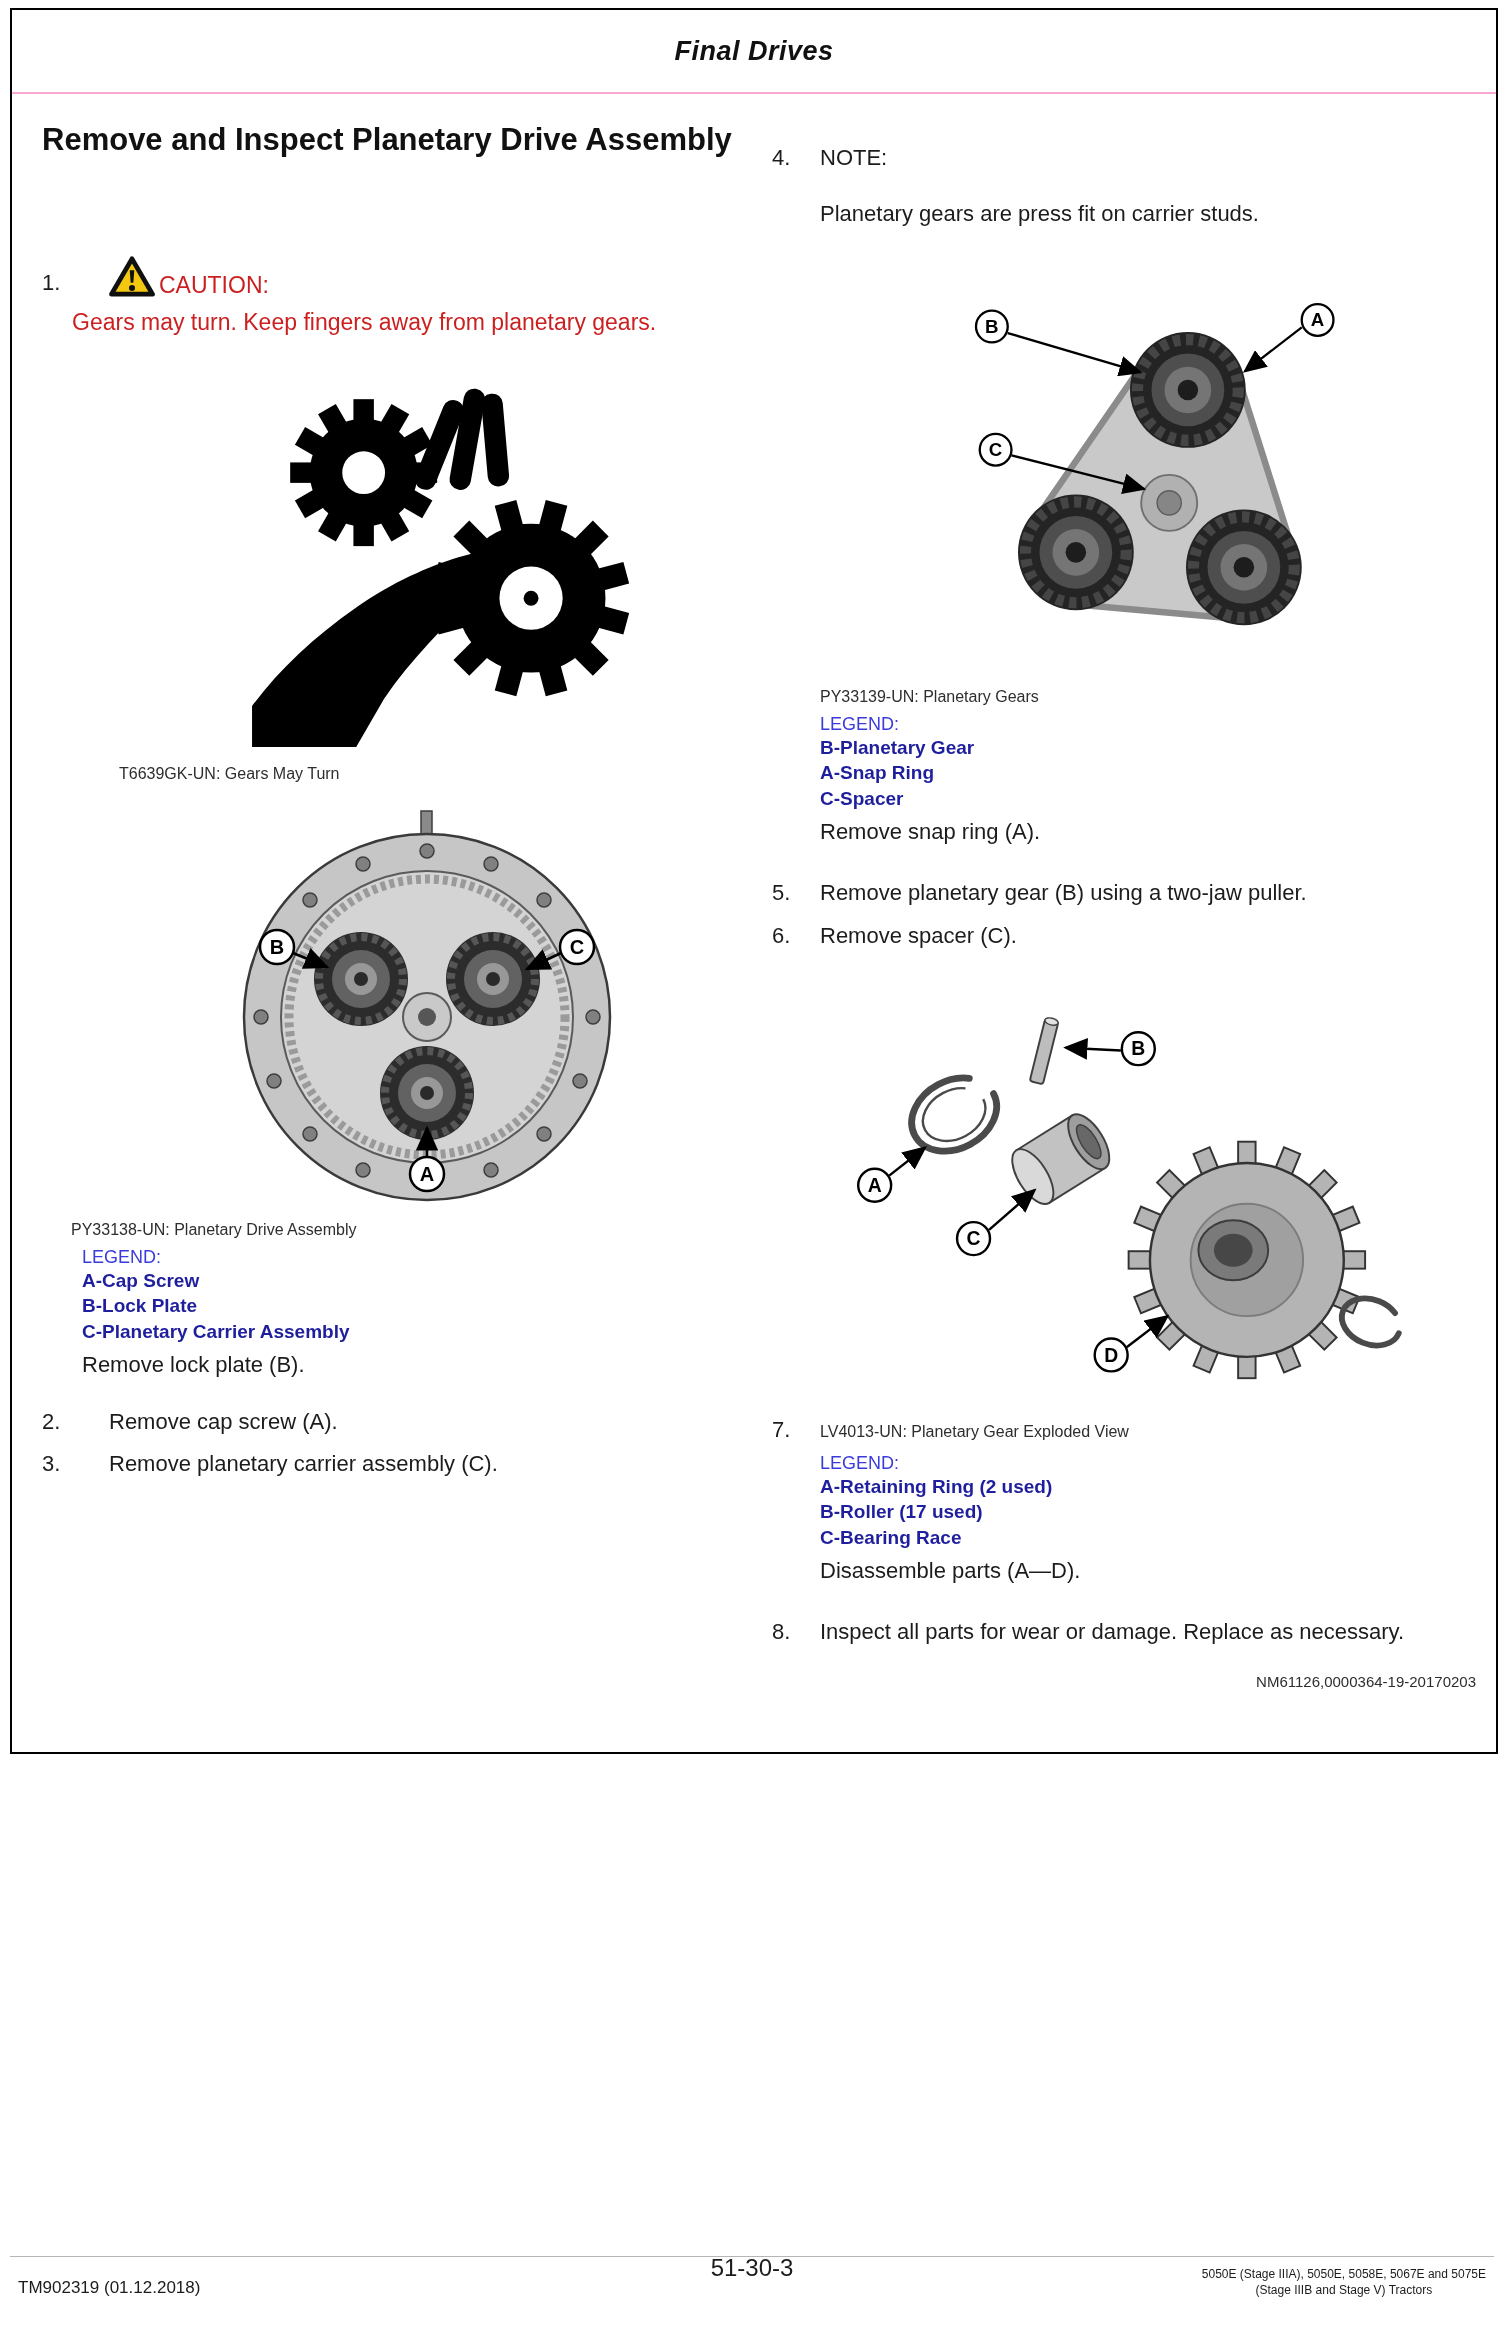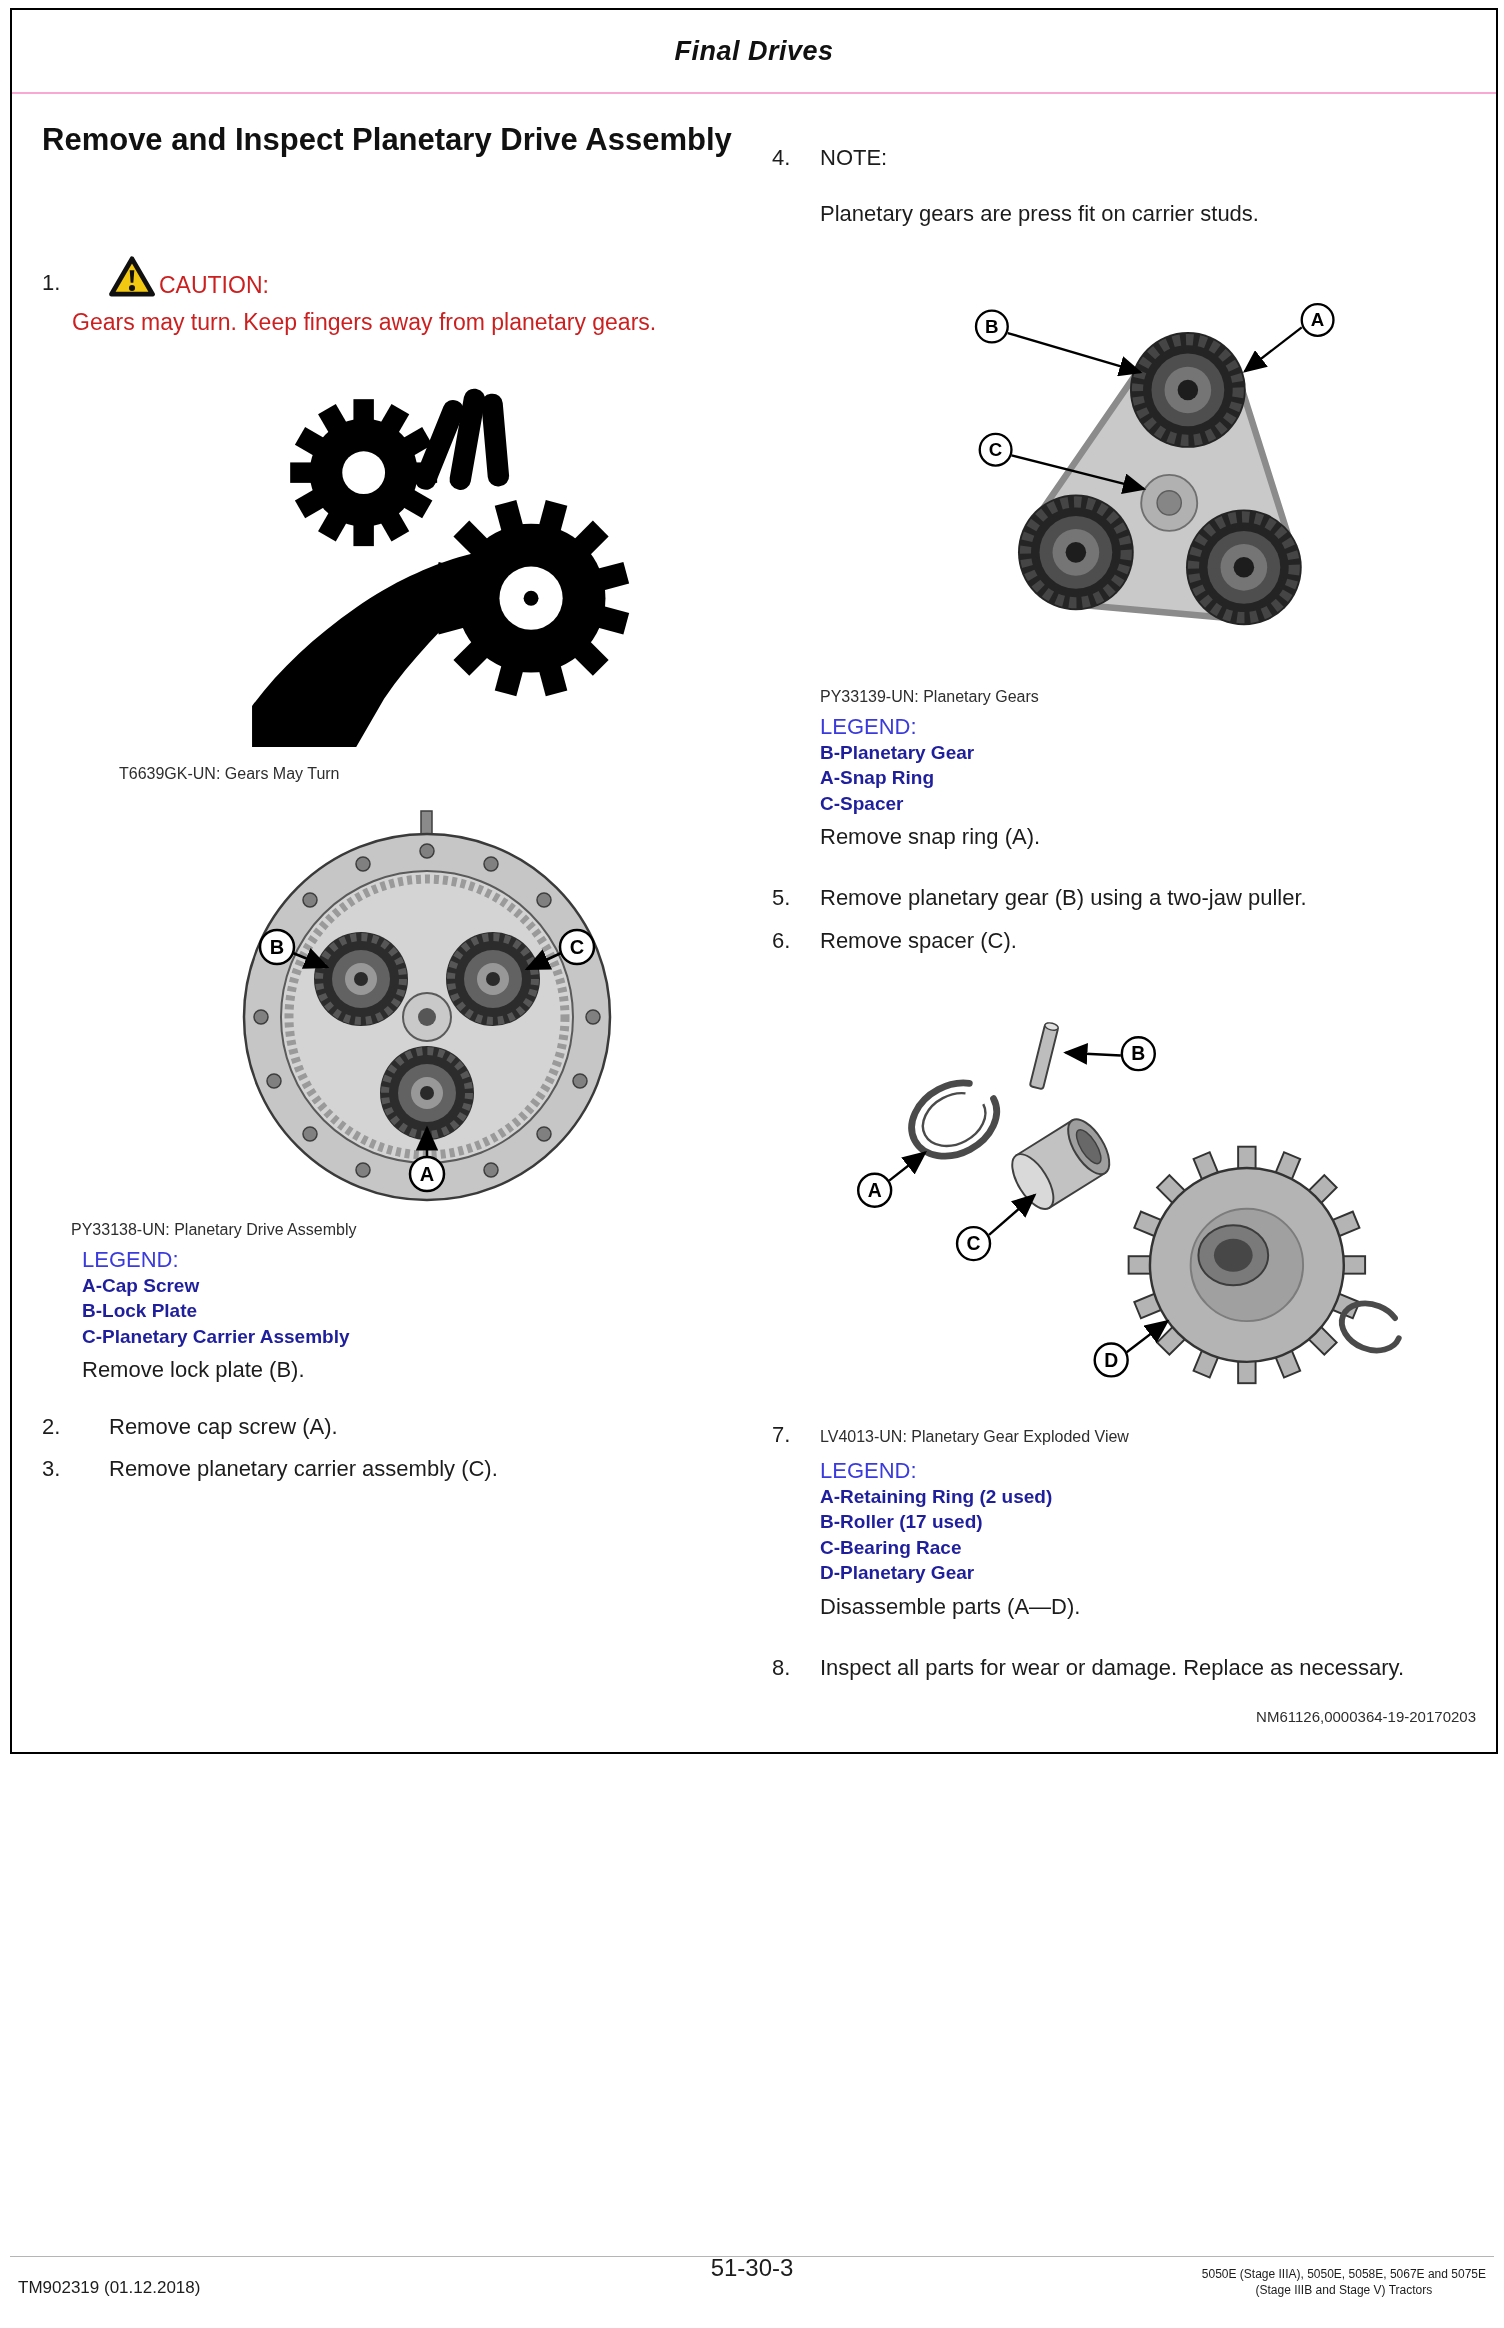--- a/index.html
+++ b/index.html
@@ -31,21 +31,21 @@
   .fig1-cap { margin:14px 0 0 77px; }
   .fig2 { margin:24px 0 0 185px; }
   .fig2-cap { margin:10px 0 0 29px; }
   .fig3 { margin:62px 0 0 162px; }
   .fig3-cap { margin:12px 0 0 48px; }
   .fig4 { margin:56px 0 0 56px; }
   .fig-caption { font-size:16px; color:#2e2e2e; }
 
   .legend { margin-left:40px; }
   .col-right .legend { margin-left:48px; }
-  .legend-title { margin-top:8px; font-size:22px; color:#3b3bdd; }
+  .legend-title { margin-top:8px; font-size:18px; color:#3b3bdd; }
   .legend-item { font-size:19px; font-weight:bold; color:#1f1f9e; line-height:1.34; }
   .legend-after { margin:8px 0 0 0; font-size:22px; color:#1c1c1c; }
 
   .step-2 { margin-top:30px; }
   .step-3 { margin-top:13px; }
   .step-4 { margin-top:50px; }
   .note-text { margin:28px 0 0 48px; font-size:22px; }
   .step-5 { margin-top:34px; }
   .step-6 { margin-top:14px; }
   .step-7 { margin-top:28px; align-items:baseline; }
@@ -385,21 +385,20 @@
       <div class="step step-7">
         <span class="step-num">7.</span>
         <span class="fig-caption">LV4013-UN: Planetary Gear Exploded View</span>
       </div>
 
       <div class="legend">
         <div class="legend-title">LEGEND:</div>
         <div class="legend-item">A-Retaining Ring (2 used)</div>
         <div class="legend-item">B-Roller (17 used)</div>
         <div class="legend-item">C-Bearing Race</div>
-        <div class="legend-item">D-Planetary Gear</div>
         <p class="legend-after">Disassemble parts (A—D).</p>
       </div>
 
       <div class="step step-8">
         <span class="step-num">8.</span>
         <span class="step-text">Inspect all parts for wear or damage. Replace as necessary.</span>
       </div>
 
       <div class="doc-code">NM61126,0000364-19-20170203</div>
     </div>

